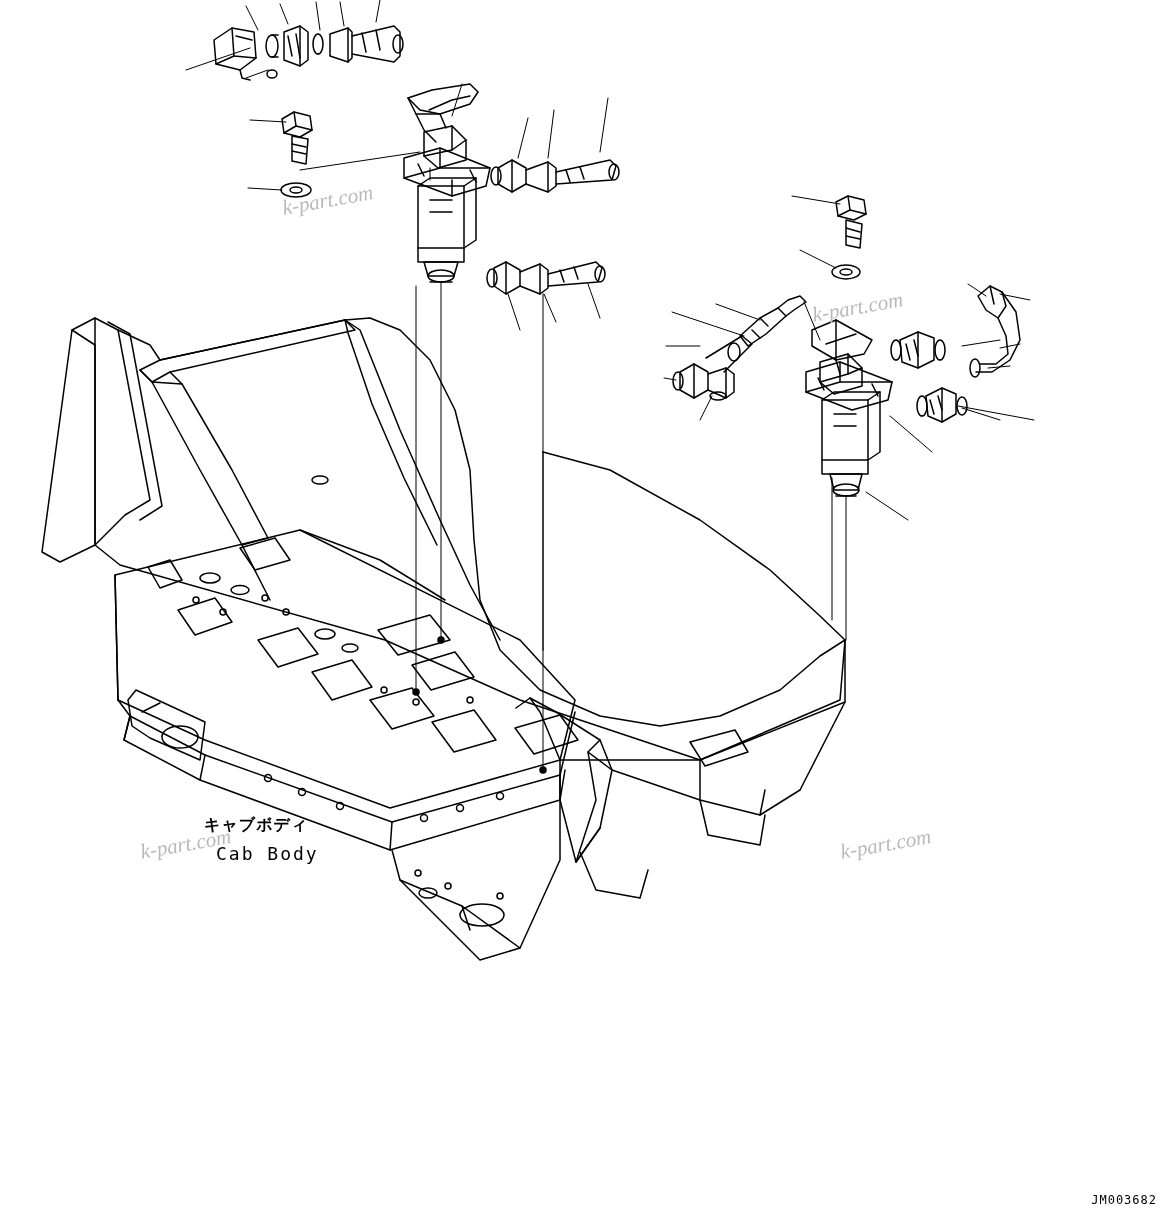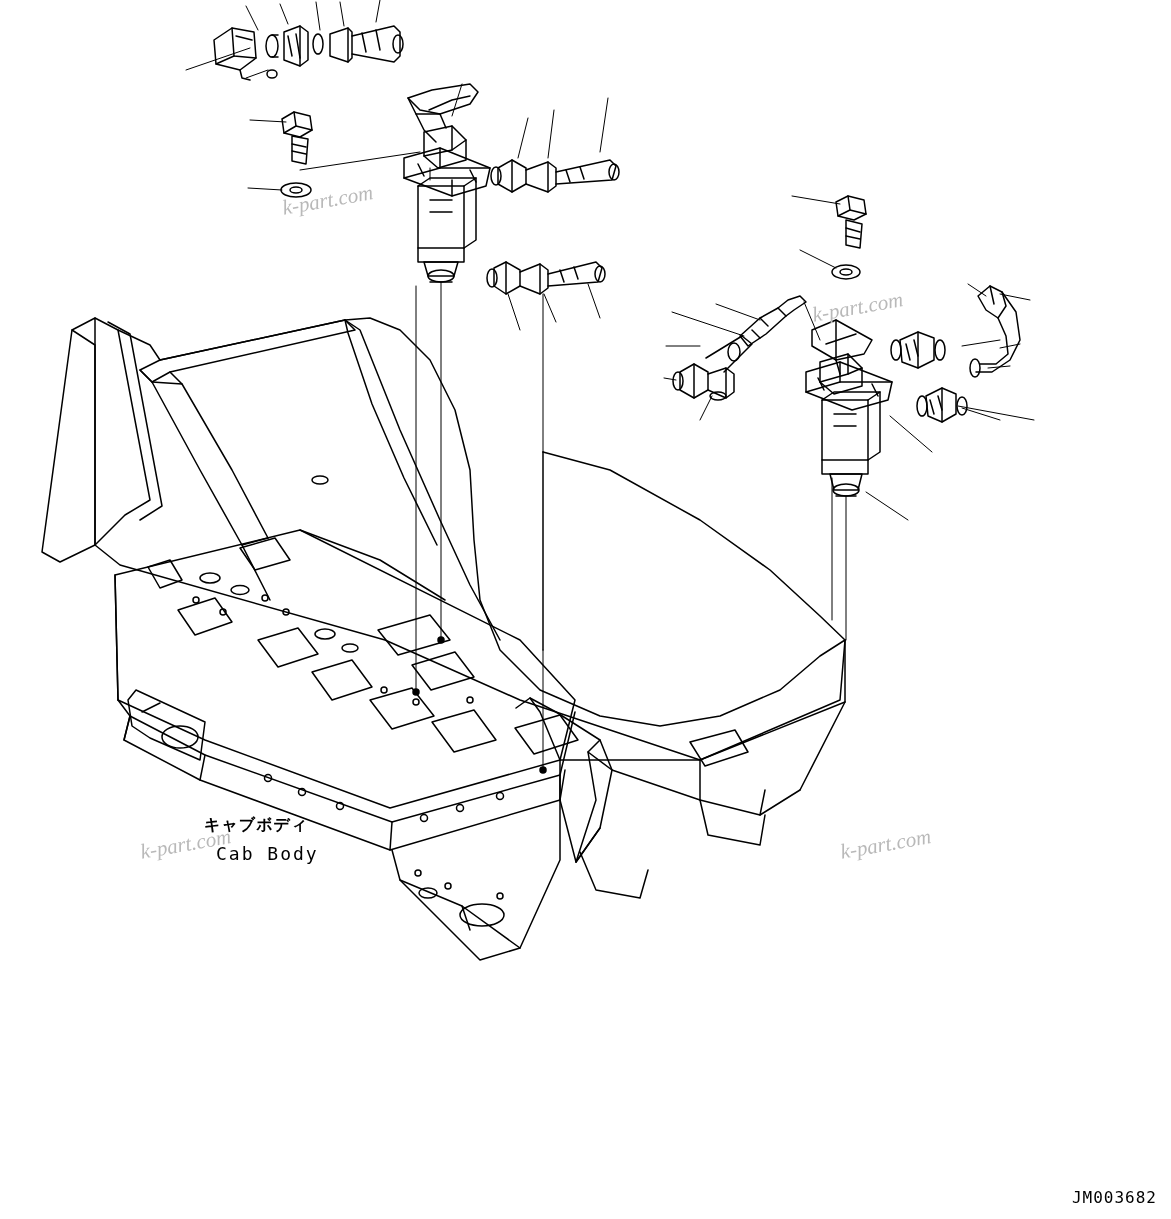--- a/index.html
+++ b/index.html
@@ -54,21 +54,21 @@
     font-size: 18px;
     font-weight: normal;
     letter-spacing: 2px;
     white-space: nowrap;
   }
   #drawing-number {
     position: absolute;
     right: 14px;
     bottom: 12px;
     font-family: "DejaVu Sans Mono", monospace;
-    font-size: 16px;
+    font-size: 12px;
     letter-spacing: 1px;
     white-space: nowrap;
     margin-left: 48px;
   }
 </style>
 </head>
 <body>
 
 <div id="page">
 

